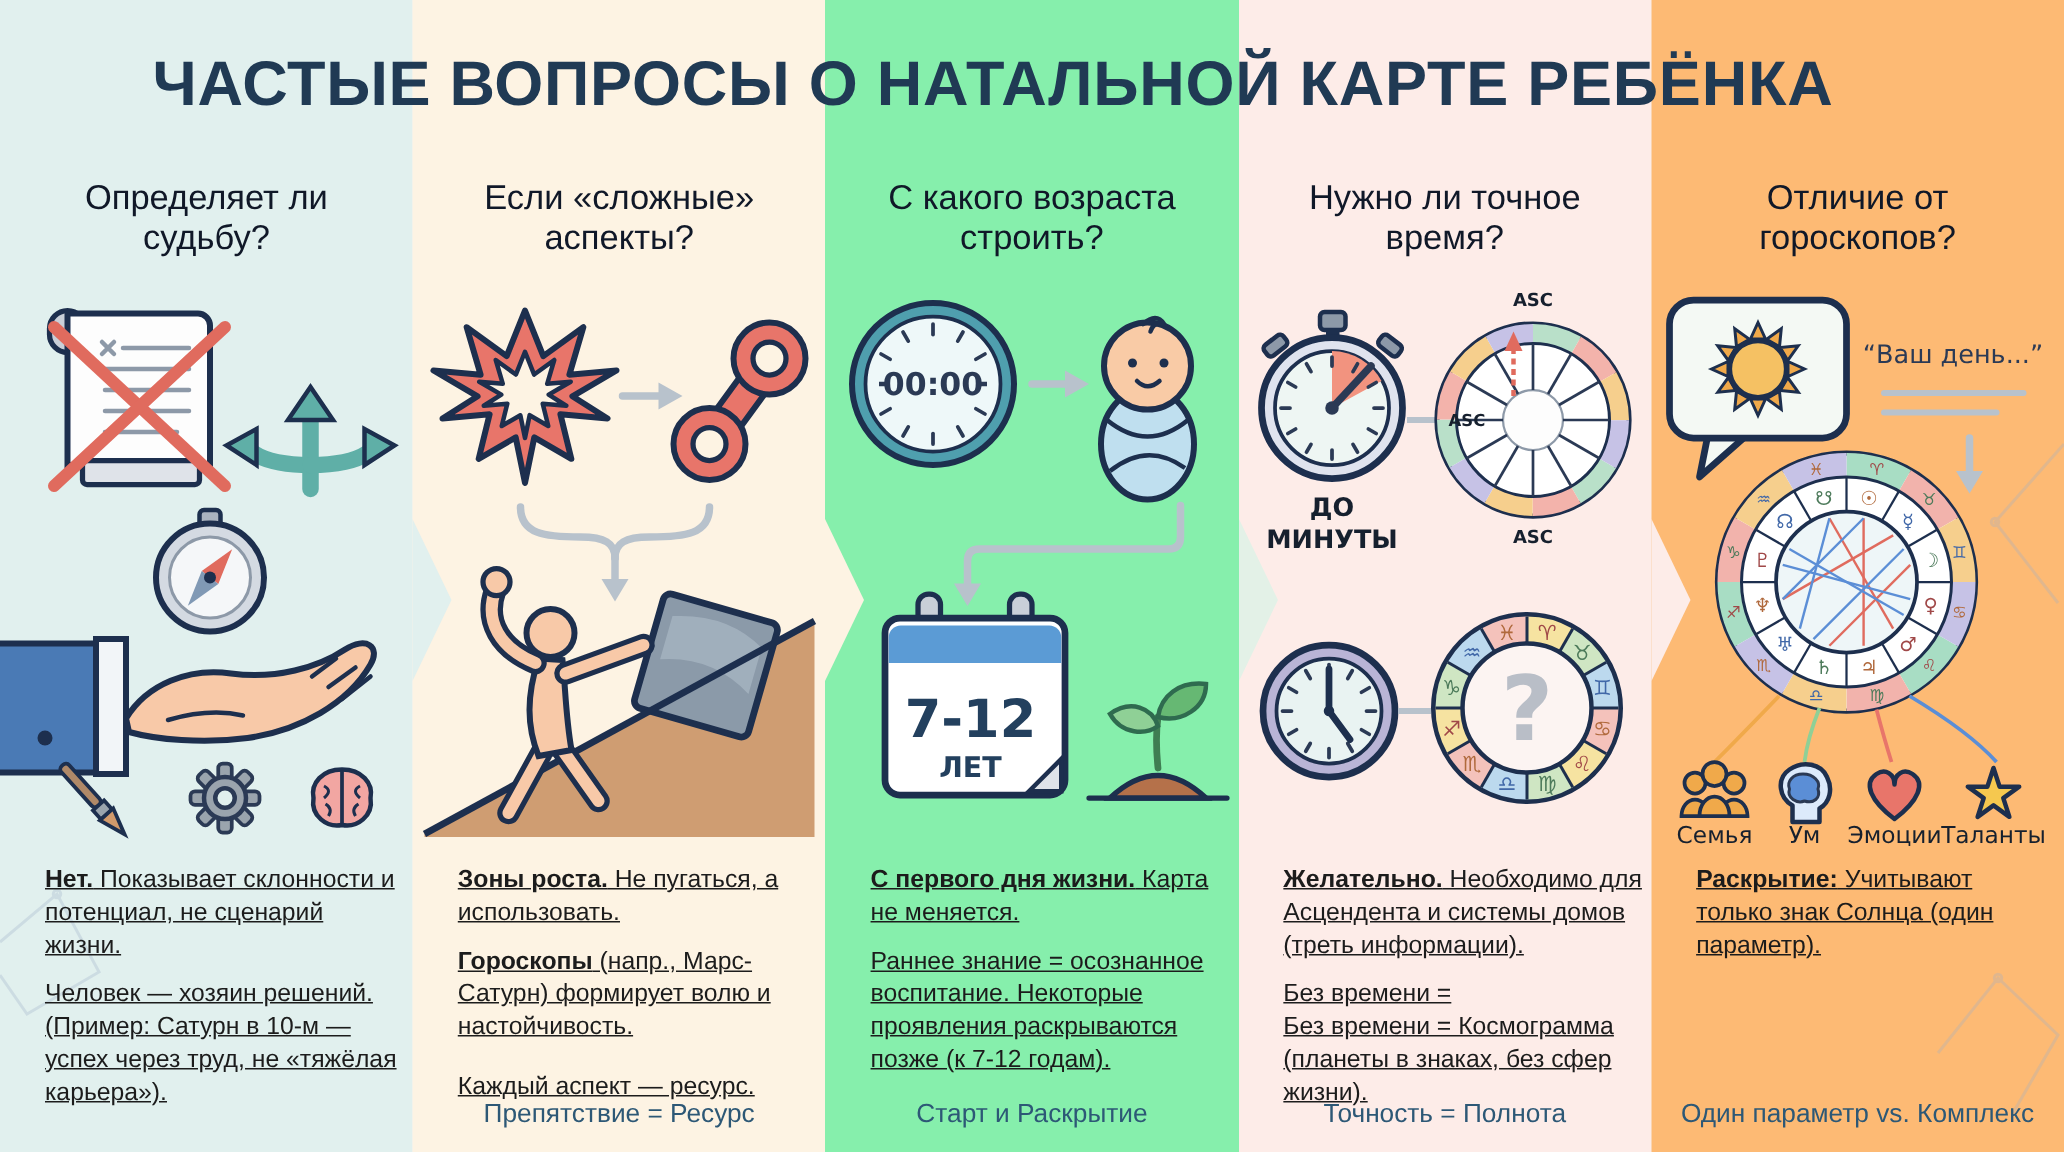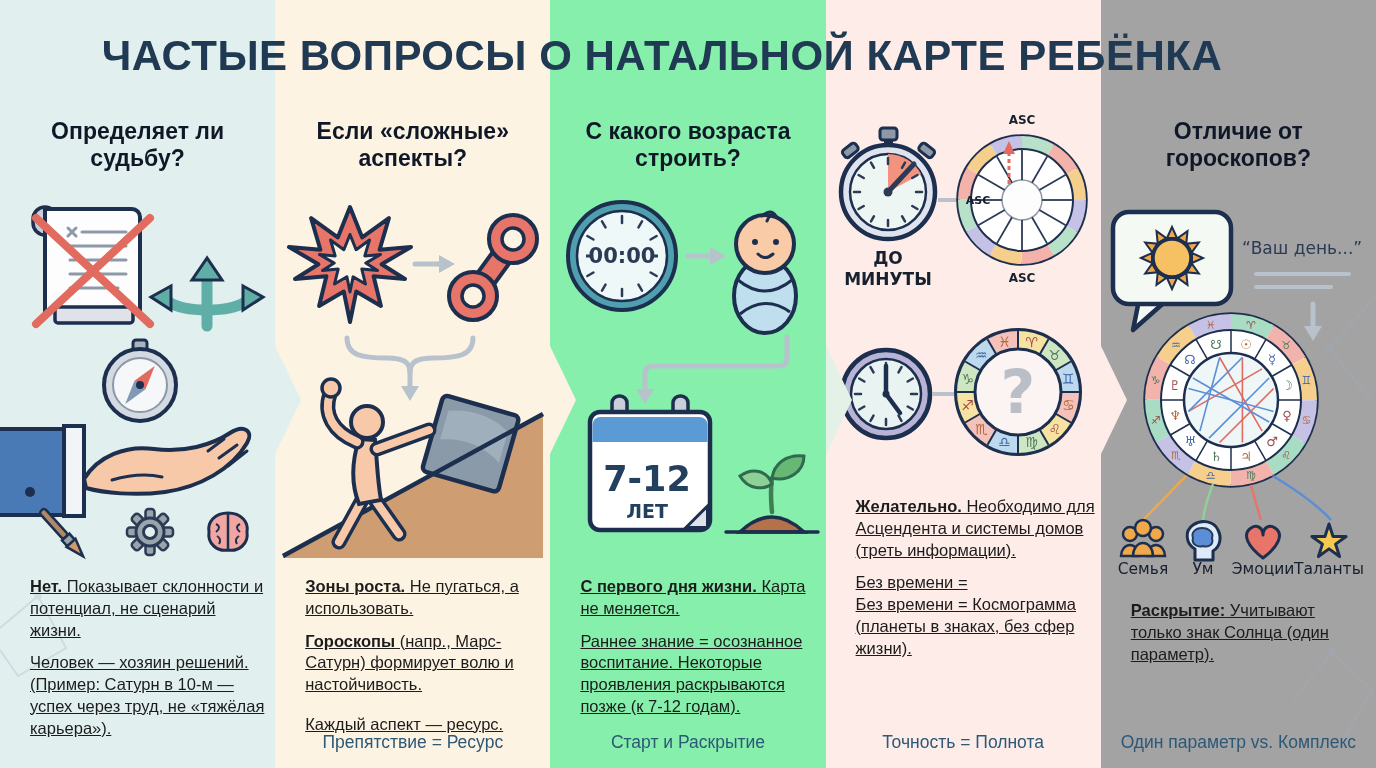--- a/index.html
+++ b/index.html
@@ -3,21 +3,21 @@
 <meta charset="utf-8">
 <style>
   html,body{margin:0;padding:0;}
   body{width:1376px;height:768px;overflow:hidden;font-family:"Liberation Sans",sans-serif;background:#eef0f2;}
   .poster{position:relative;width:1376px;height:768px;display:flex;}
   .col{position:relative;width:275.2px;height:768px;display:flex;flex-direction:column;box-sizing:border-box;padding-top:112px;}
   .chev{position:absolute;top:346px;right:-26px;width:0;height:0;z-index:3;
         border-top:54px solid transparent;border-bottom:54px solid transparent;border-left:26px solid #ccc;}
   .titlebar{position:absolute;top:0;left:0;width:1324px;height:112px;display:flex;align-items:center;justify-content:center;z-index:4;}
   .titlebar h1{margin:0;font-size:42px;font-weight:800;letter-spacing:.5px;color:#203a54;}
-  h2.q{margin:0;height:74px;padding:6px 14px 0;font-size:23px;line-height:1.18;font-weight:700;color:#101828;text-align:center;}
+  h2.q{margin:0;height:74px;padding:6px 14px 0;font-size:23px;line-height:1.18;font-weight:400;color:#101828;text-align:center;}
   .illus{height:372px;display:flex;justify-content:center;z-index:2;}
   .illus svg{display:block;}
   .body{flex:1;padding:12px 6px 0 30px;font-size:16.5px;line-height:1.32;color:#1c1c1c;z-index:2;text-decoration:underline;}
   .body p{margin:0 0 11px;white-space:pre-line;}
   .body b{font-weight:700;}
   .tagline{position:absolute;left:0;right:0;bottom:15px;text-align:center;font-size:17.5px;color:#2d5876;z-index:2;}
   .deco{position:absolute;inset:0;z-index:1;pointer-events:none;}
   svg text{font-family:"DejaVu Sans","Liberation Sans",sans-serif;}
   .cap{font-weight:700;fill:#16202e;}
   .zc0{fill:#b0693c}.zc1{fill:#4c7a5a}.zc2{fill:#4168a8}.zc3{fill:#a04848}
@@ -228,20 +228,21 @@
     </div>
     <div class="body">
       <p><b>С первого дня жизни.</b><span> Карта не меняется.</span></p>
       <p><b></b><span>Раннее знание = осознанное воспитание. Некоторые проявления раскрываются позже (к 7-12 годам).</span></p>
     </div>
     <div class="tagline">Старт и Раскрытие</div>
     <div class="chev" style="border-left-color: rgb(227, 241, 231);"></div>
   </section>
 
   <section class="col" style="background: rgb(253, 236, 232);">
+    <h2 class="q">Нужно ли точное время?</h2>
     <div class="illus">
       <svg width="275" height="372" viewBox="0 0 275 372">
         <g>
           <rect x="54" y="16" width="17" height="12" rx="3" fill="#8d99a8" stroke="#1d2f4e" stroke-width="3"></rect>
           <rect x="58" y="27" width="9" height="8" fill="#1d2f4e"></rect>
           <rect x="16" y="34" width="16" height="9" rx="3" transform="rotate(-38 24 38)" fill="#8d99a8" stroke="#1d2f4e" stroke-width="3"></rect>
           <rect x="93" y="34" width="16" height="9" rx="3" transform="rotate(38 101 38)" fill="#8d99a8" stroke="#1d2f4e" stroke-width="3"></rect>
           <circle cx="62" cy="80" r="47" fill="#dfe3ee" stroke="#1d2f4e" stroke-width="4.5"></circle>
           <circle cx="62" cy="80" r="38" fill="#eef6f3" stroke="#1d2f4e" stroke-width="2.5"></circle>
           <path d="M62,80 L62,42 A38,38 0 0 1 95,62 Z" fill="#f2937f"></path>
@@ -360,21 +361,21 @@
     </div>
     <div class="body">
       <p><b>Желательно.</b><span> Необходимо для Асцендента и системы домов (треть информации).</span></p>
       <p><b></b><span>Без времени =
 Без времени = Космограмма (планеты в знаках, без сфер жизни).</span></p>
     </div>
     <div class="tagline">Точность = Полнота</div>
     <div class="chev" style="border-left-color: rgb(253, 236, 232);"></div>
   </section>
 
-  <section class="col" style="background: #a3a3a3; gap: 12px;">
+  <section class="col" style="background: #fdba74;">
     <h2 class="q">Отличие от гороскопов?</h2>
     <div class="illus">
       <svg width="275" height="372" viewBox="0 0 275 372">
         <g>
           <polygon points="38,96 66,96 32,126" fill="#f4f9f4" stroke="#1d2f4e" stroke-width="4.5" stroke-linejoin="round"></polygon>
           <rect x="12" y="8" width="118" height="92" rx="16" fill="#f4f9f4" stroke="#1d2f4e" stroke-width="4.5"></rect>
           <g transform="translate(71,54)">
             <g fill="#f0a94a" stroke="#1d2f4e" stroke-width="2">
               <polygon points="0,-31 5,-20 -5,-20" transform="rotate(0)"></polygon>
                 <polygon points="0,-31 5,-20 -5,-20" transform="rotate(30)"></polygon>

